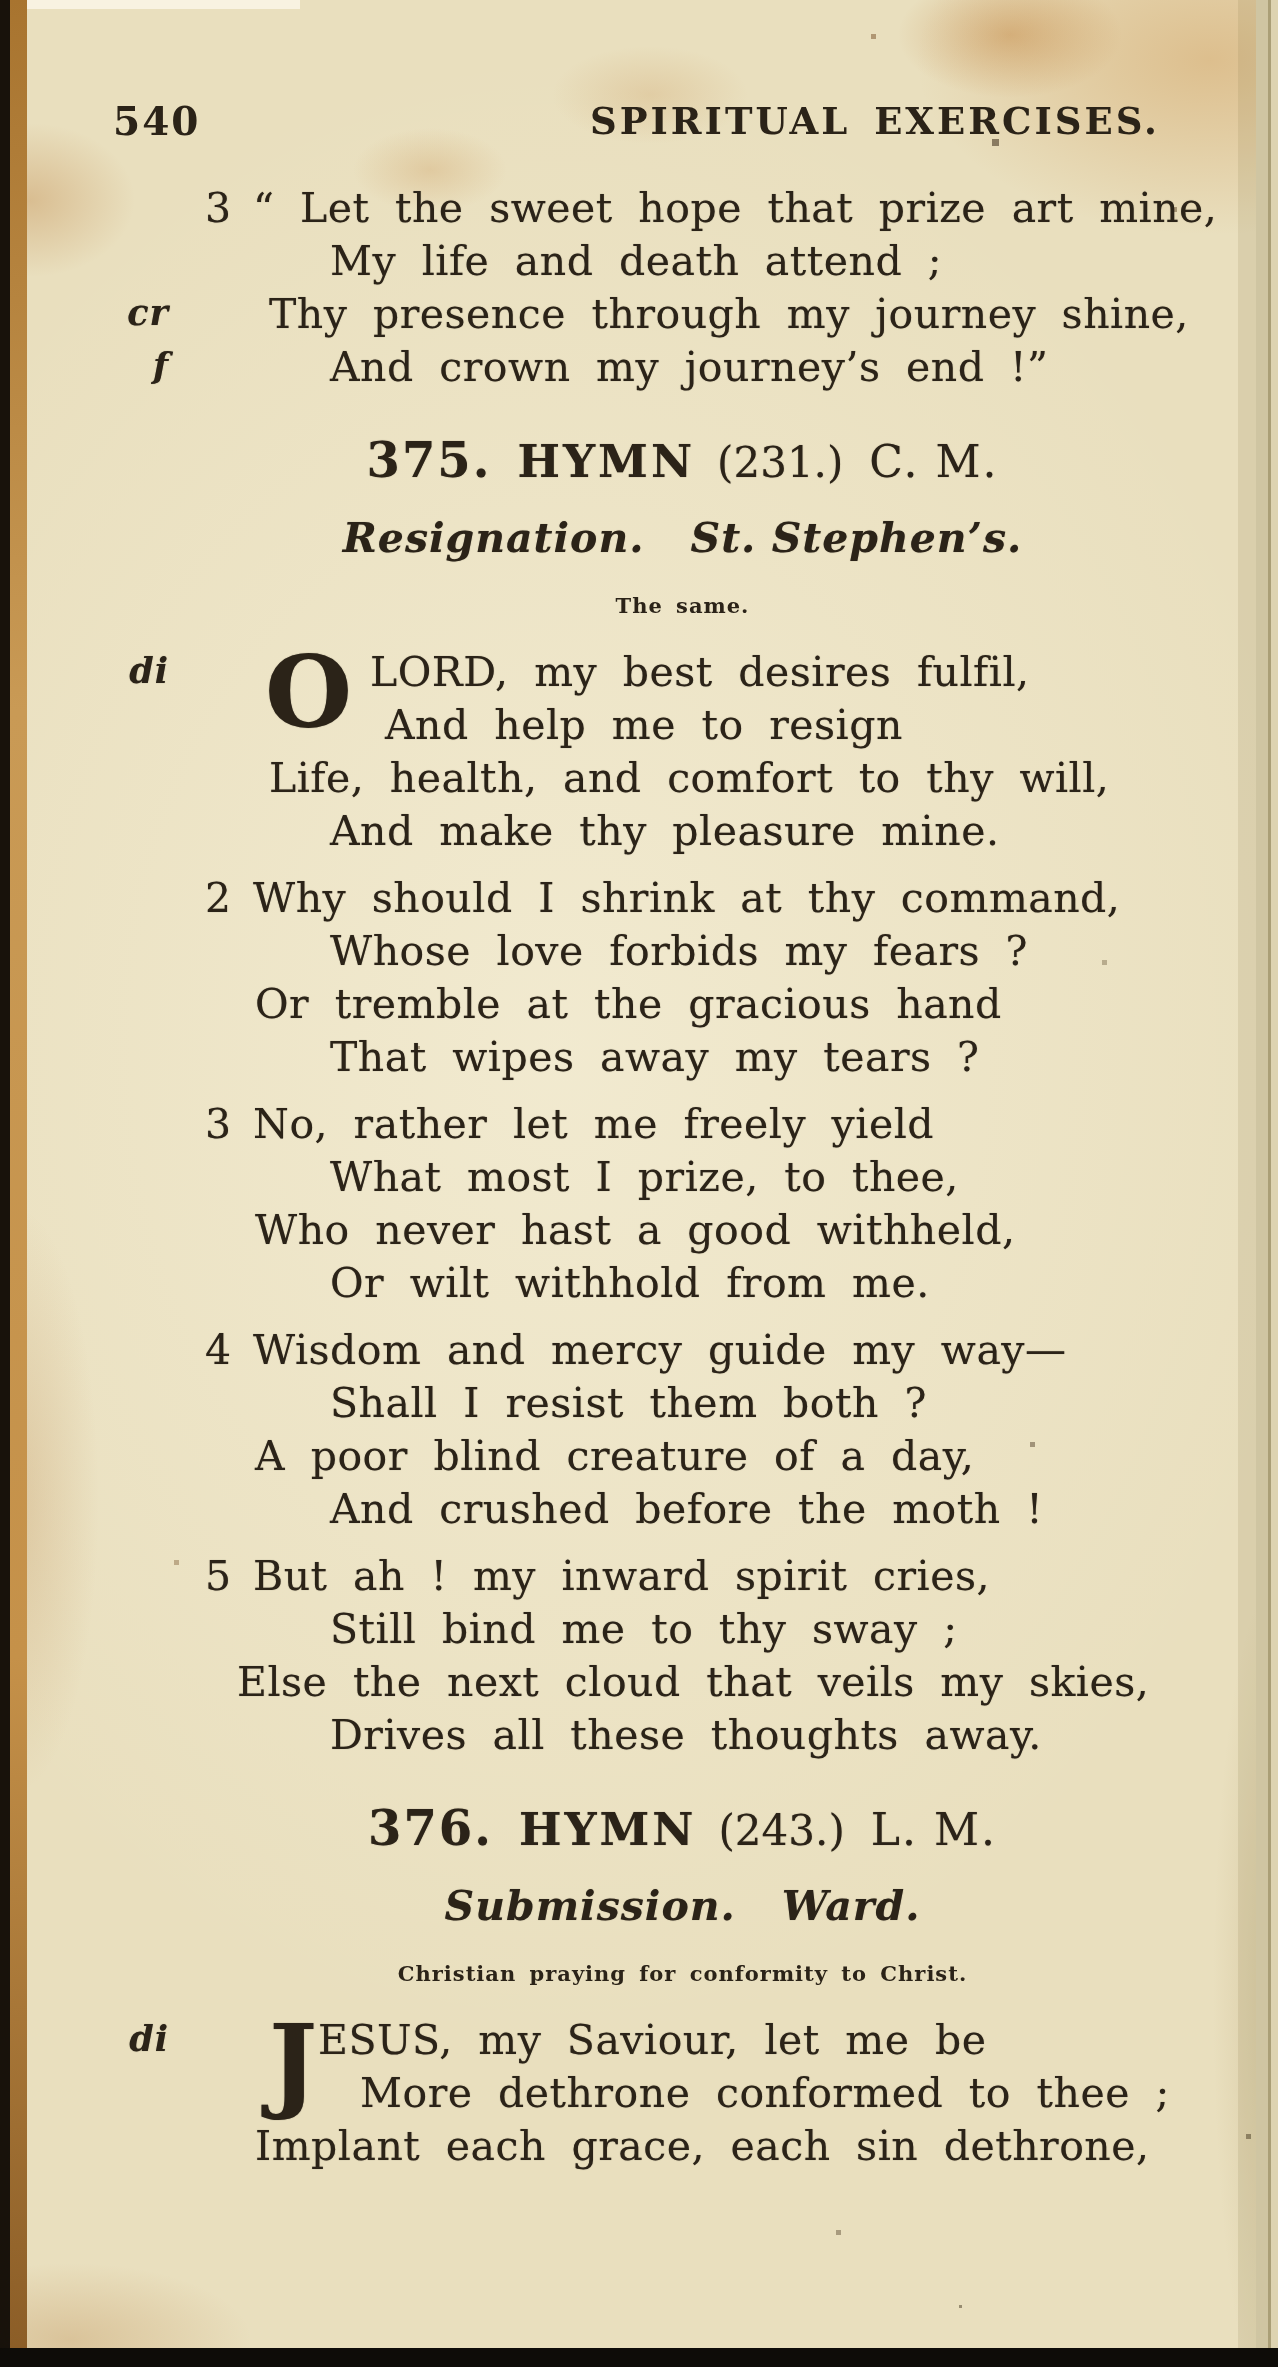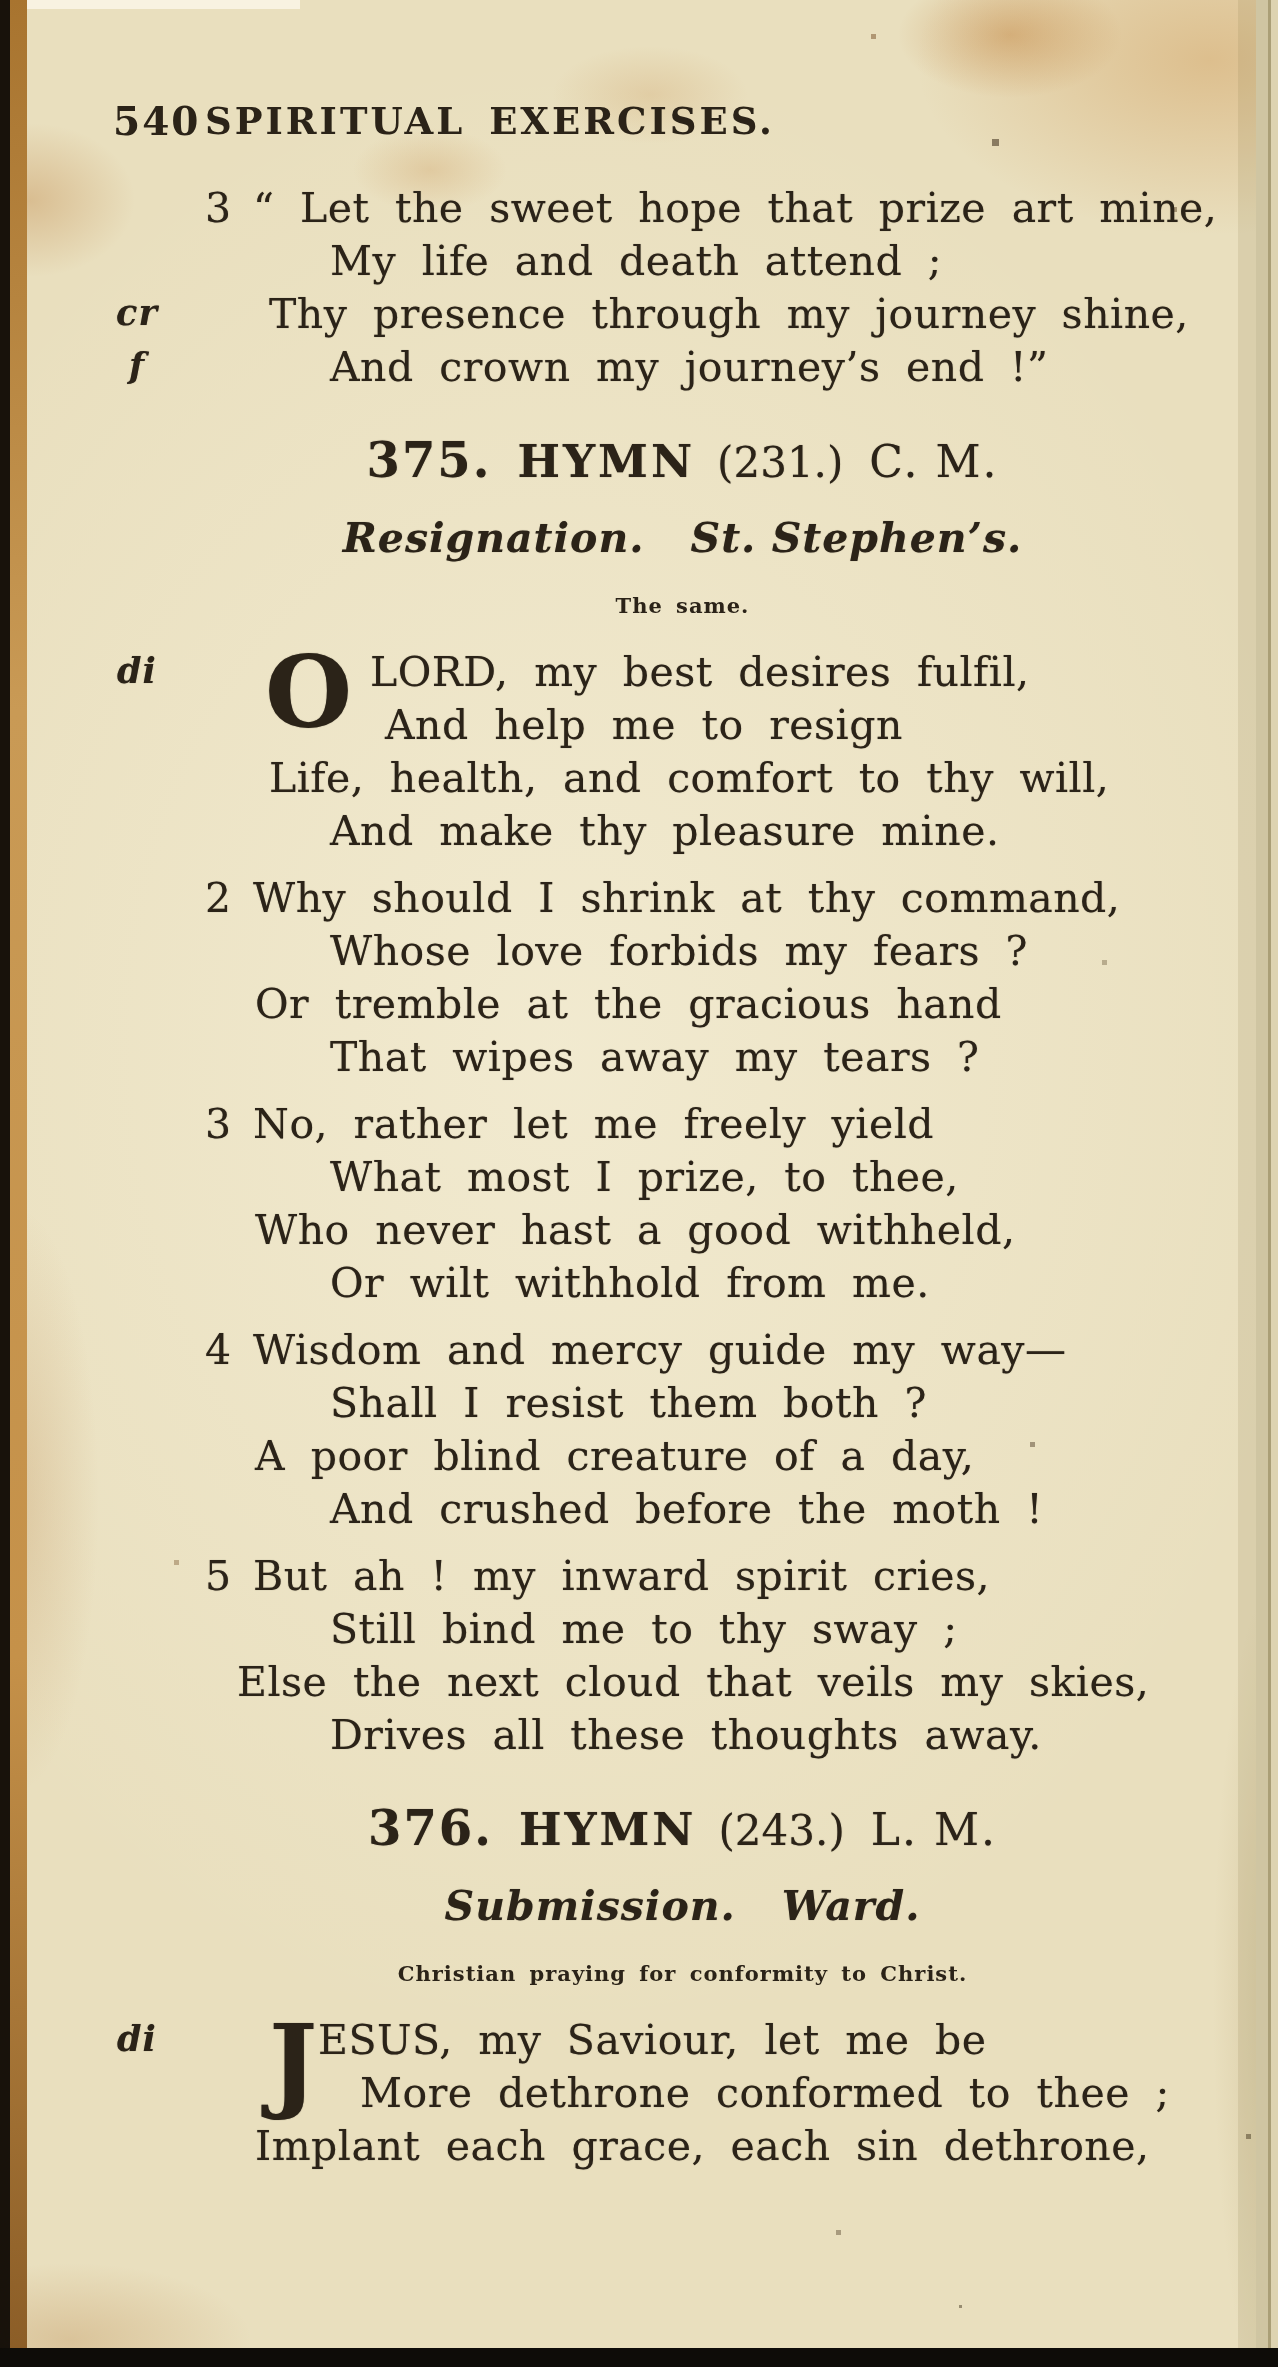--- a/index.html
+++ b/index.html
@@ -33,37 +33,37 @@
   .specks{position:absolute;left:0;top:0;width:1px;height:1px;background:transparent;
     box-shadow:995px 142px 0 3px rgba(60,44,26,.55), 873px 36px 0 2px rgba(120,80,40,.5),
       1174px 209px 0 2px rgba(90,66,38,.45), 1104px 962px 0 2px rgba(90,70,40,.35),
       1032px 1444px 0 2px rgba(70,52,30,.45), 176px 1562px 0 2px rgba(120,86,44,.4),
       838px 2232px 0 2px rgba(70,52,30,.4), 1248px 2136px 0 2px rgba(70,58,34,.5),
       960px 2306px 0 1px rgba(70,58,34,.5), 418px 1047px 0 1px rgba(80,60,34,.4);}
 
   
   .header{position:absolute;top:96px;left:205px;width:1010px;line-height:50px;}
   .page-number{position:absolute;left:-92px;top:0;font-size:39px;font-weight:bold;letter-spacing:2px;}
-  .running-title{display:block;text-align:left;padding-right:55px;font-size:37px;font-weight:bold;letter-spacing:3px;word-spacing:8px;}
+  .running-title{display:block;text-align:right;padding-right:55px;font-size:37px;font-weight:bold;letter-spacing:3px;word-spacing:8px;}
 
   
   .column{position:absolute;top:182px;left:205px;width:1010px;}
   .stanza{position:relative;margin:0 0 14px 0;}
   .line{position:relative;line-height:53px;font-size:41px;letter-spacing:.5px;word-spacing:12px;white-space:nowrap;text-shadow:0 0 1px rgba(43,35,24,.45);}
   .ind-a{padding-left:0;}
   .ind-b{padding-left:50px;}
   .ind-b2{padding-left:32px;}
   .ind-b3{padding-left:64px;}
   .ind-c{padding-left:125px;}
   .ind-d{padding-left:165px;}
   .ind-d2{padding-left:113px;}
   .ind-e{padding-left:180px;}
   .ind-e2{padding-left:155px;}
   .vnum{display:inline-block;width:48px;font-size:41px;}
-  .margin-mark{position:absolute;left:-100px;top:-2px;width:64px;text-align:center;
+  .margin-mark{position:absolute;left:-100px;top:-2px;width:64px;text-align:right;
     font-style:italic;font-weight:bold;font-size:35px;letter-spacing:1px;}
   .dropcap{position:absolute;font-weight:bold;line-height:1;text-shadow:0 0 1px rgba(43,35,24,.6);}
   .dc-O{left:60px;top:-4px;font-size:100px;}
   .dc-J{left:64px;top:-2px;font-size:102px;}
 
   .hymn-heading{margin-top:34px;line-height:64px;text-align:center;padding-right:55px;white-space:nowrap;text-shadow:0 0 1px rgba(43,35,24,.5);}
   .hh-num{font-size:48px;font-weight:bold;letter-spacing:2px;margin-right:26px;}
   .hh-title{font-size:45px;font-weight:bold;letter-spacing:3px;margin-right:22px;}
   .hh-ref{font-size:42px;font-weight:normal;margin-right:26px;}
   .hh-meter{font-size:44px;font-weight:normal;letter-spacing:2px;}

